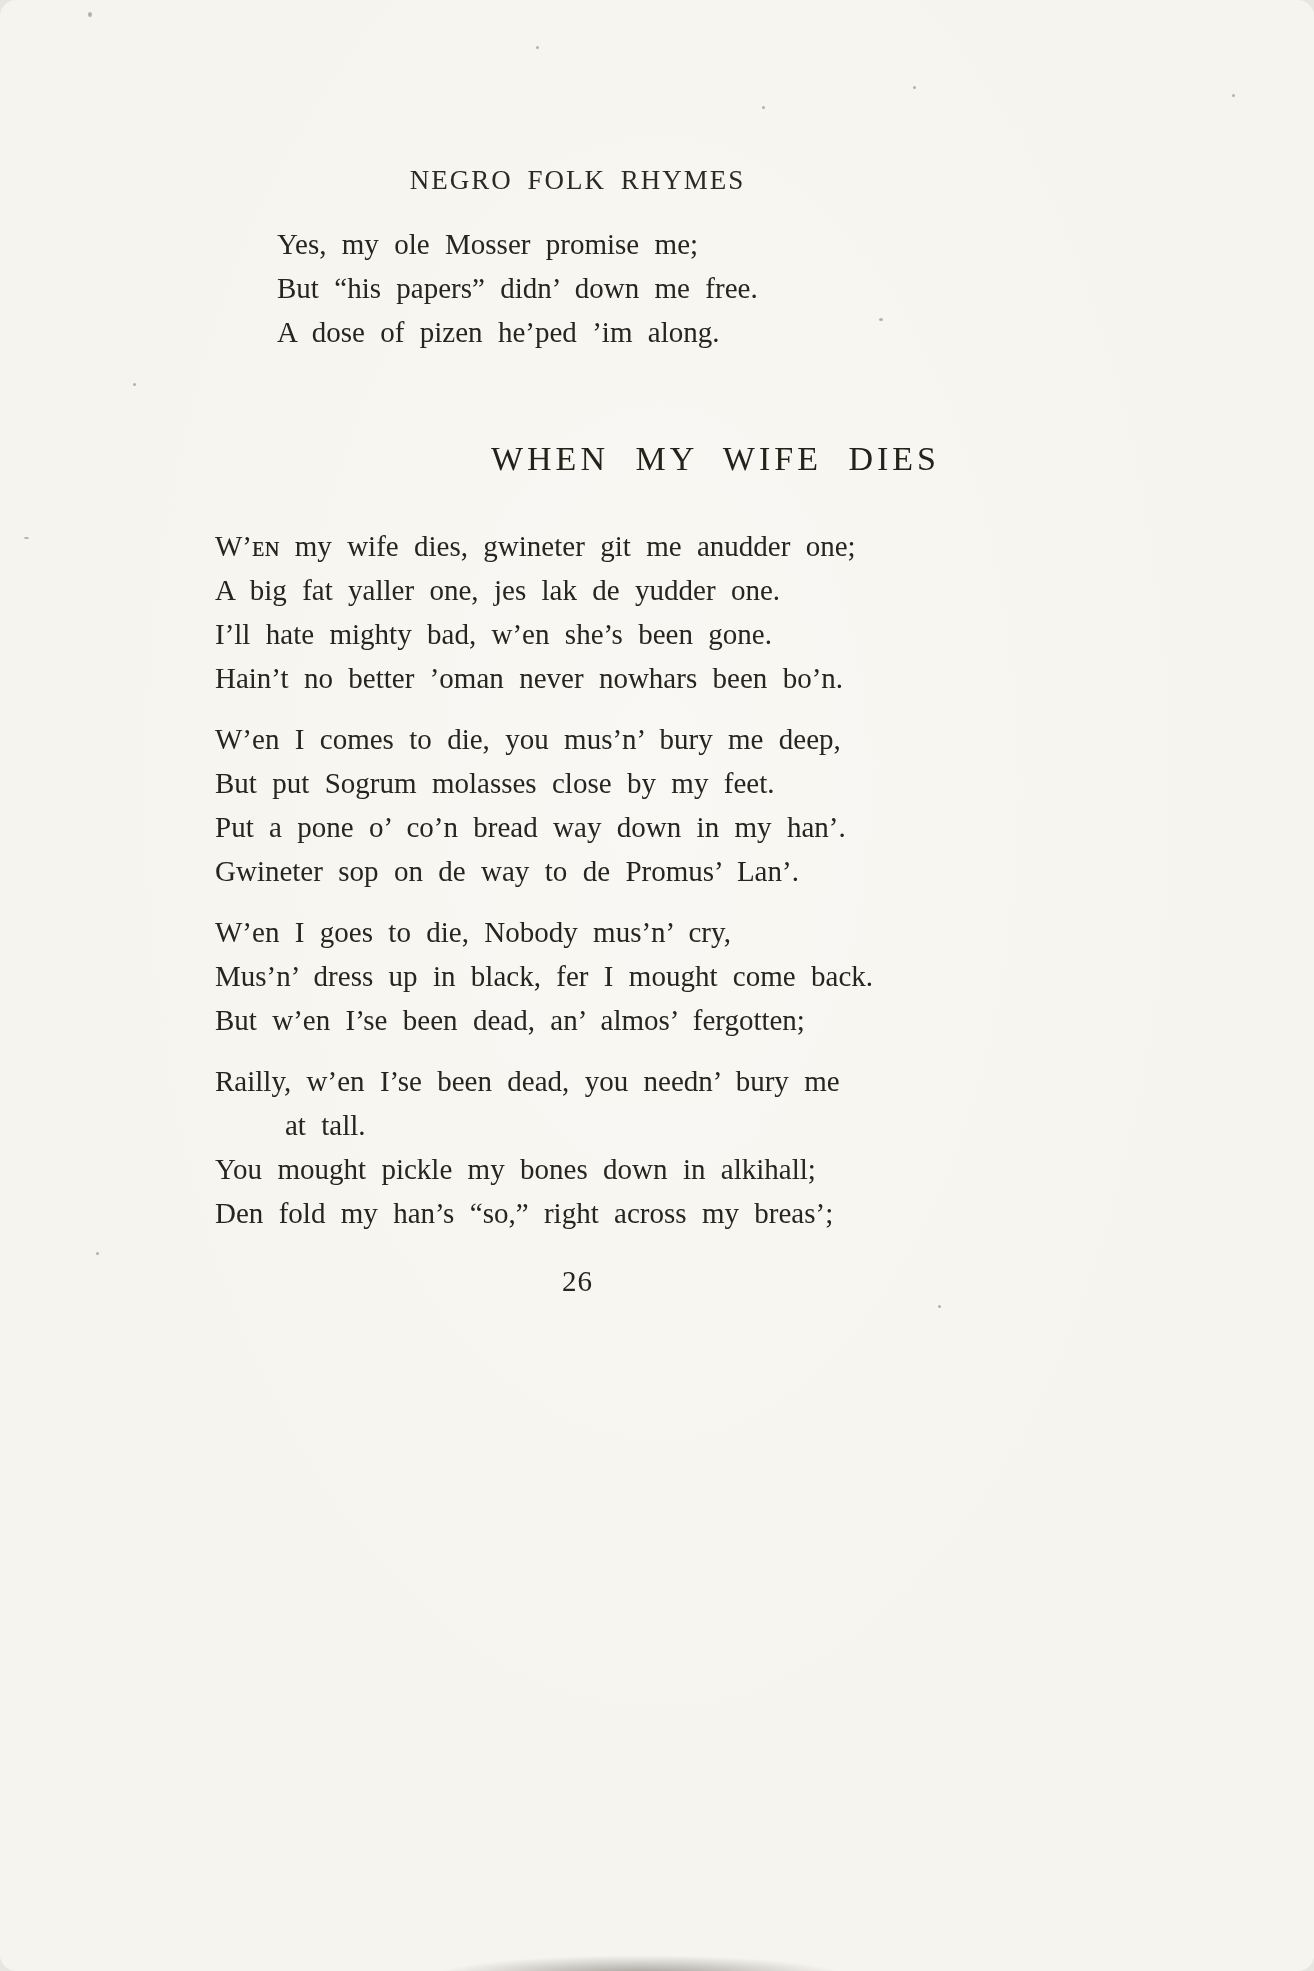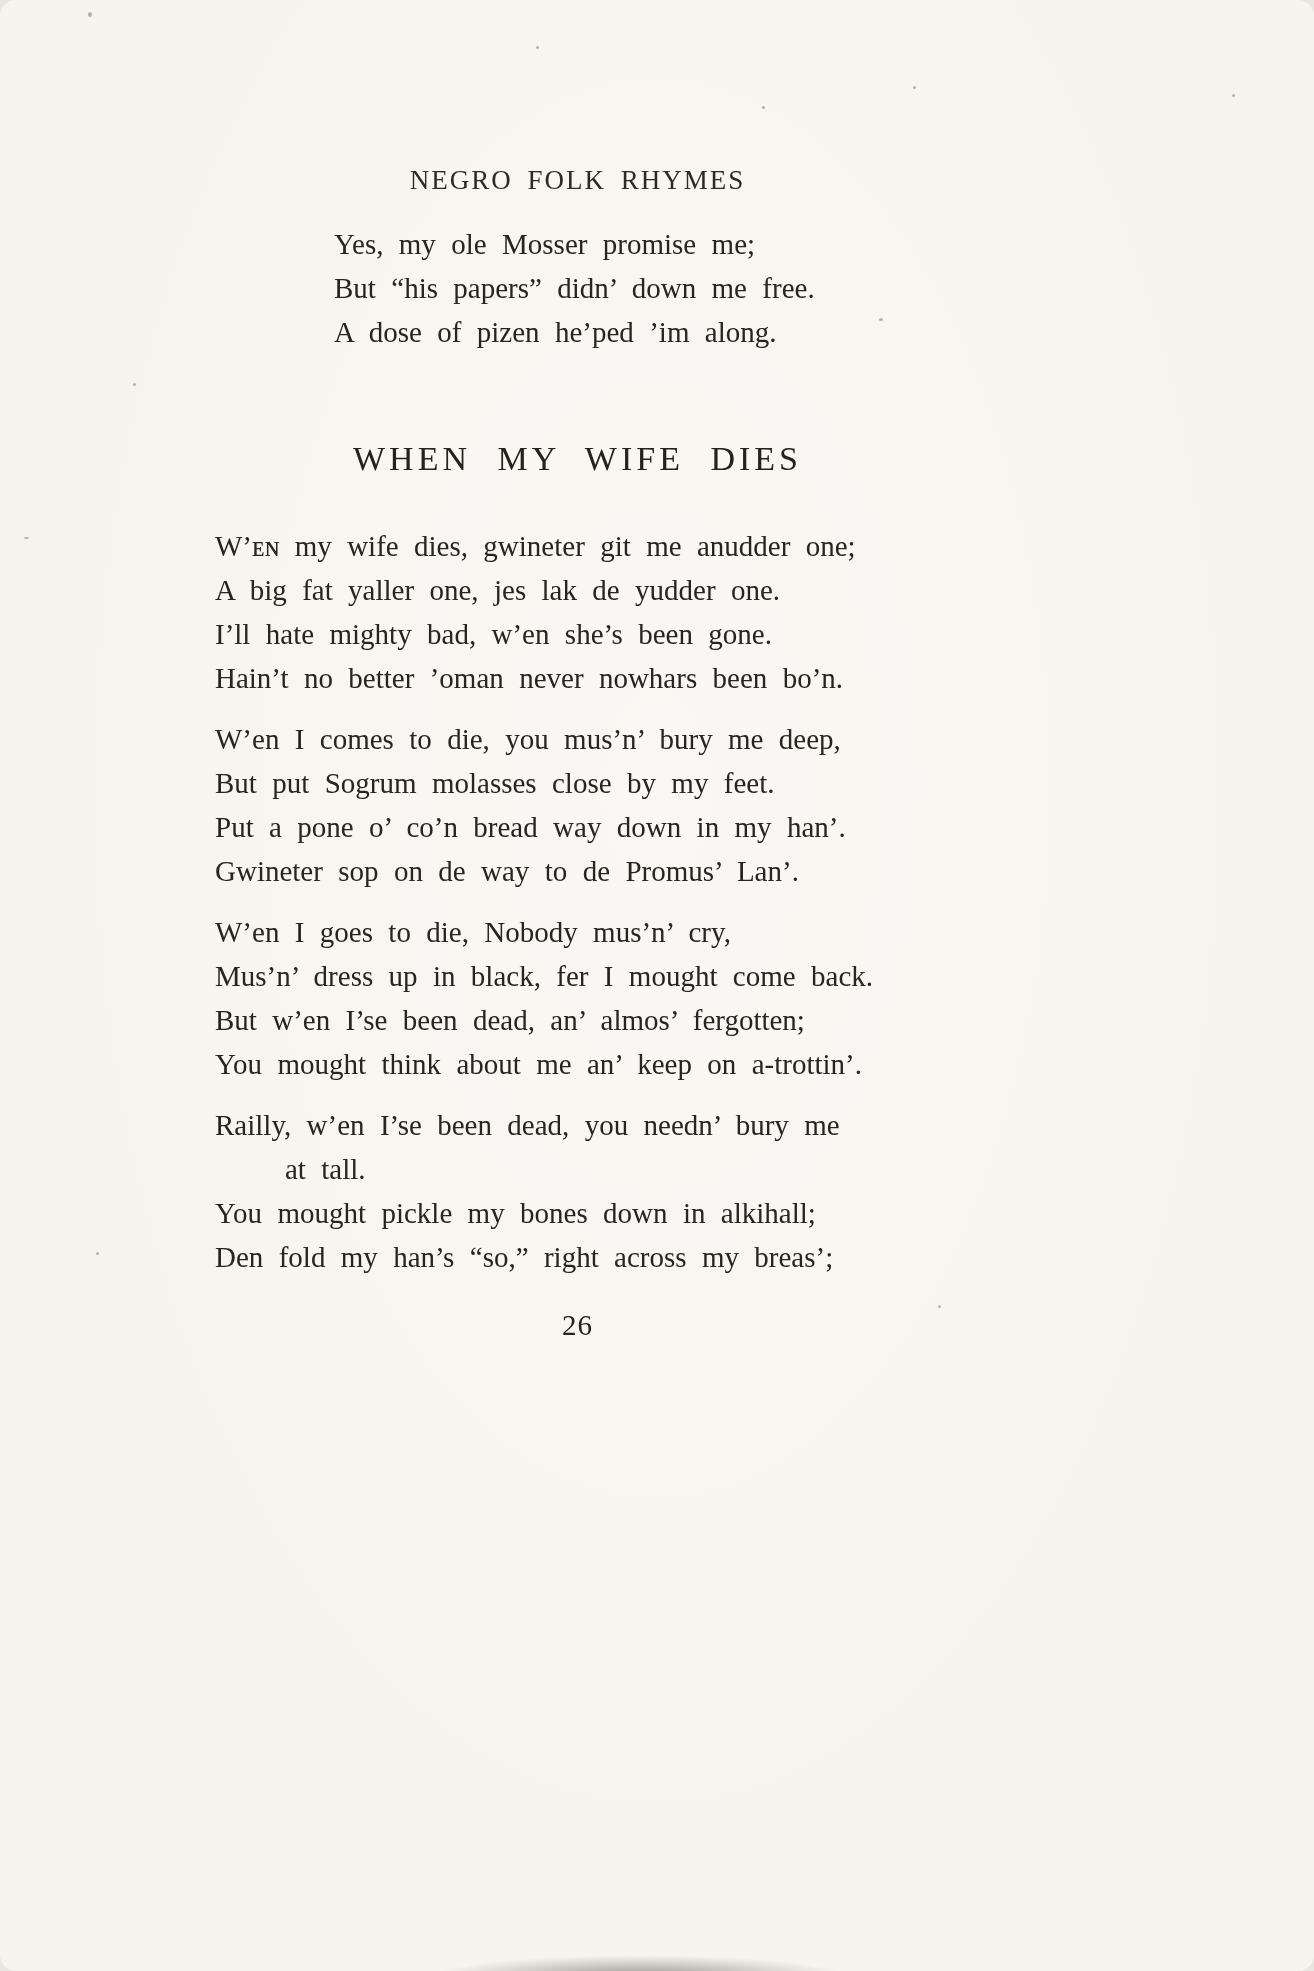--- a/index.html
+++ b/index.html
@@ -27,30 +27,30 @@
   }
   .running-head {
     text-align: center;
     font-size: 27px;
     letter-spacing: 2px;
     word-spacing: 6px;
     margin: 0 0 26px 0;
     color: #2b2a24;
   }
   .intro-stanza {
-    margin-left: 119px;
+    margin-left: 62px;
   }
   .line {
     font-size: 29px;
     line-height: 44px;
     word-spacing: 0.28em;
     white-space: nowrap;
   }
   .poem-title {
-    text-align: center;
+    text-align: right;
     font-size: 34px;
     font-weight: normal;
     letter-spacing: 4px;
     word-spacing: 14px;
     margin: 86px 0 46px 0;
     color: #242319;
   }
   .stanza {
     margin-bottom: 17px;
   }
@@ -105,21 +105,20 @@
       <div class="line">W’en I comes to die, you mus’n’ bury me deep,</div>
       <div class="line">But put Sogrum molasses close by my feet.</div>
       <div class="line">Put a pone o’ co’n bread way down in my han’.</div>
       <div class="line">Gwineter sop on de way to de Promus’ Lan’.</div>
     </div>
 
     <div class="stanza">
       <div class="line">W’en I goes to die, Nobody mus’n’ cry,</div>
       <div class="line">Mus’n’ dress up in black, fer I mought come back.</div>
       <div class="line">But w’en I’se been dead, an’ almos’ fergotten;</div>
-      <div class="line">You mought think about me an’ keep on a-trottin’.</div>
     </div>
 
     <div class="stanza">
       <div class="line">Railly, w’en I’se been dead, you needn’ bury me</div>
       <div class="line indent">at tall.</div>
       <div class="line">You mought pickle my bones down in alkihall;</div>
       <div class="line">Den fold my han’s “so,” right across my breas’;</div>
     </div>
 
     <div class="page-number">26</div>

